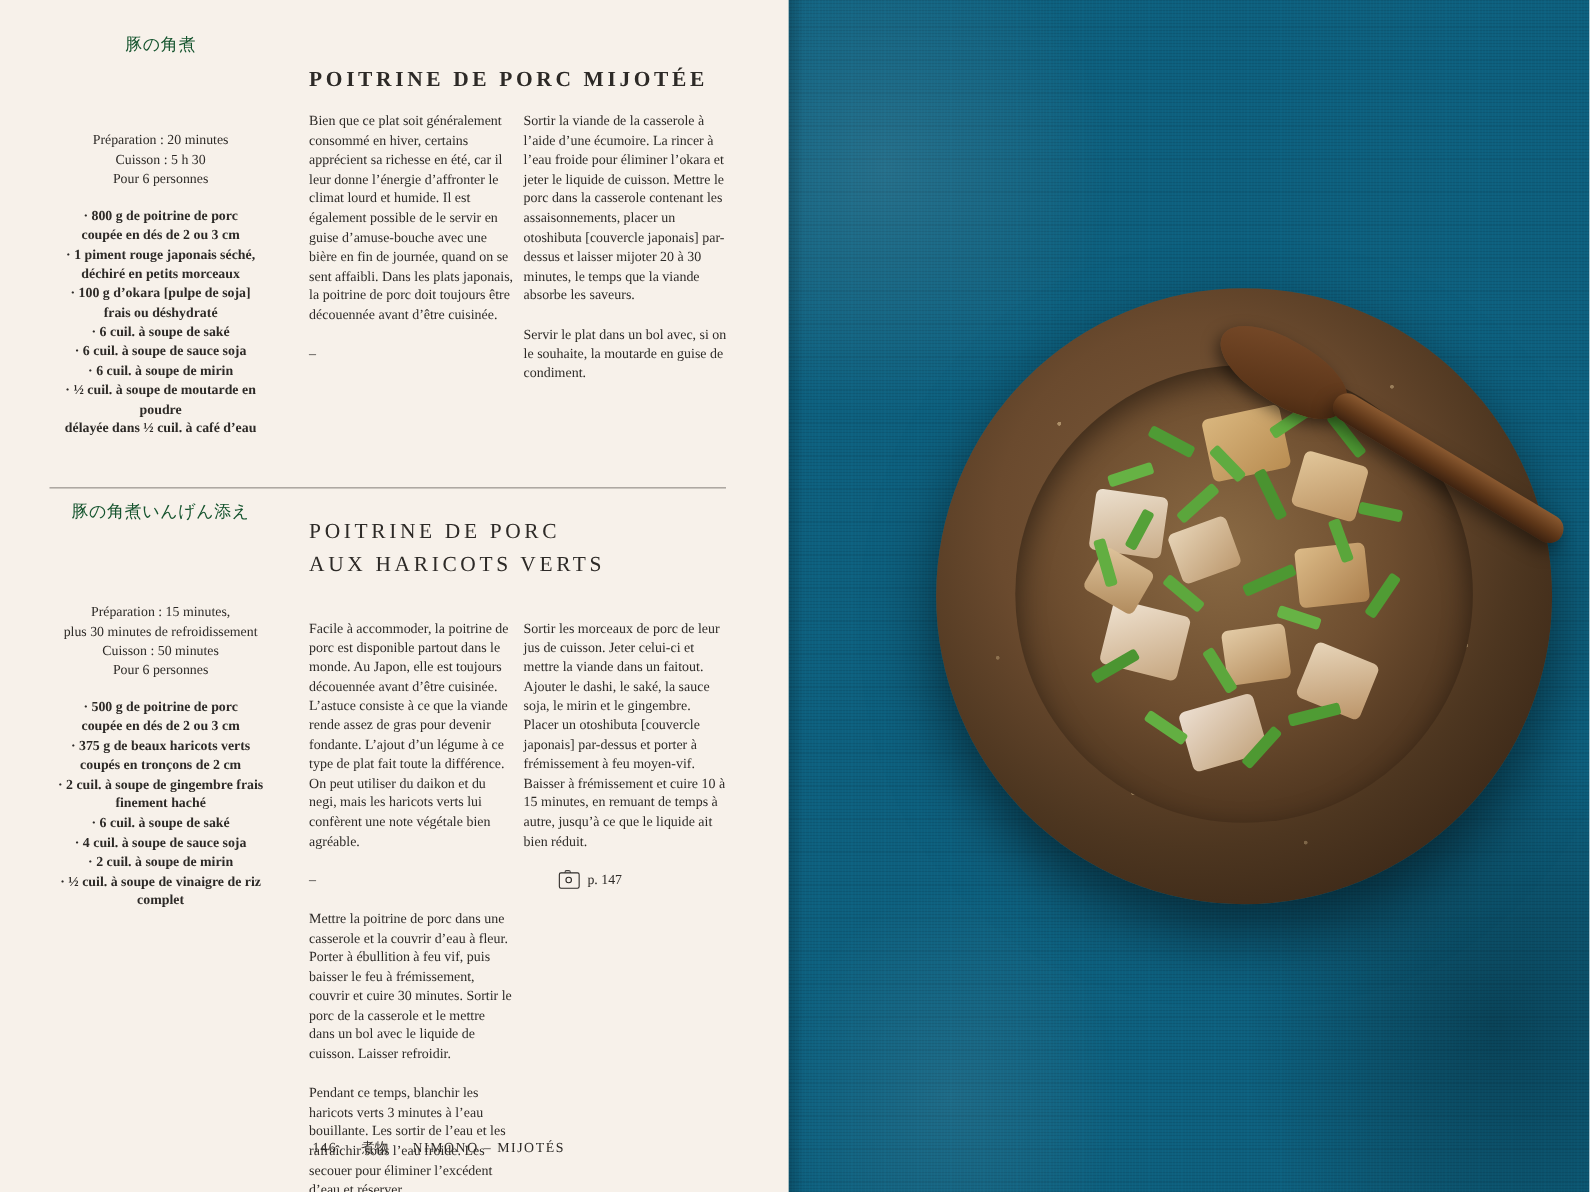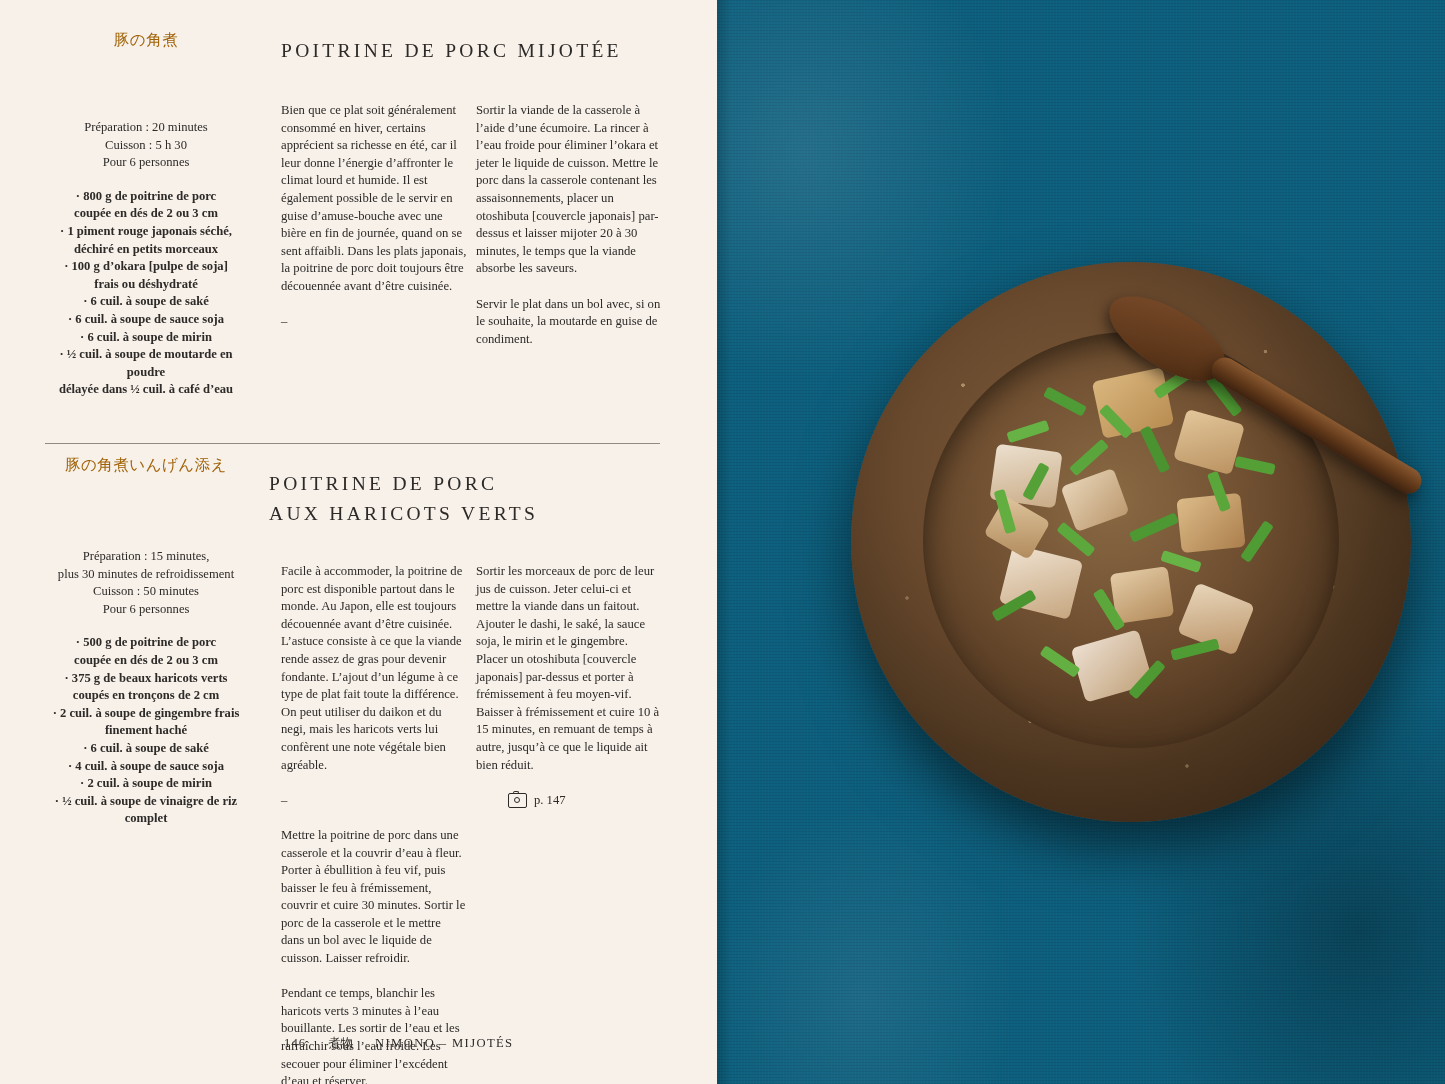--- a/index.html
+++ b/index.html
@@ -48,21 +48,21 @@
   .col-left {
     position: absolute;
     left: 42px;
     width: 208px;
     text-align: center;
   }
   .jp-title {
     font-family: "DejaVu Sans", sans-serif;
     font-size: 15.5px;
     letter-spacing: .5px;
-    color: #a16207;
+    color: #14532d;
     text-align: center;
   }
   .meta {
     font-size: 12.6px;
     line-height: 17.6px;
     color: #2d2a27;
   }
   .ingredients {
     font-size: 12.6px;
     line-height: 17.6px;
@@ -289,21 +289,21 @@
           <div>· 100 g d’okara [pulpe de soja]</div>
           <div>frais ou déshydraté</div>
           <div>· 6 cuil. à soupe de saké</div>
           <div>· 6 cuil. à soupe de sauce soja</div>
           <div>· 6 cuil. à soupe de mirin</div>
           <div>· ½ cuil. à soupe de moutarde en poudre</div>
           <div>délayée dans ½ cuil. à café d’eau</div>
         </div>
       </div>
 
-      <div class="fr-title" style="left:281px; top:6px;">POITRINE DE PORC MIJOTÉE</div>
+      <div class="fr-title" style="left:281px; top:28px;font-weight:bold;">POITRINE DE PORC MIJOTÉE</div>
 
       <div class="body-col" style="left:281px; top:72px;">
         <p>Bien que ce plat soit généralement consommé en hiver, certains apprécient sa richesse en été, car il leur donne l’énergie d’affronter le climat lourd et humide. Il est également possible de le servir en guise d’amuse-bouche avec une bière en fin de journée, quand on se sent affaibli. Dans les plats japonais, la poitrine de porc doit toujours être découennée avant d’être cuisinée.</p>
         <p>–</p>
       </div>
 
       <div class="body-col" style="left:476px; top:72px;">
         <p>Sortir la viande de la casserole à l’aide d’une écumoire. La rincer à l’eau froide pour éliminer l’okara et jeter le liquide de cuisson. Mettre le porc dans la casserole contenant les assaisonnements, placer un otoshibuta [couvercle japonais] par-dessus et laisser mijoter 20 à 30 minutes, le temps que la viande absorbe les saveurs.</p>
         <p>Servir le plat dans un bol avec, si on le souhaite, la moutarde en guise de condiment.</p>
       </div>
@@ -328,21 +328,21 @@
           <div>· 2 cuil. à soupe de gingembre frais</div>
           <div>finement haché</div>
           <div>· 6 cuil. à soupe de saké</div>
           <div>· 4 cuil. à soupe de sauce soja</div>
           <div>· 2 cuil. à soupe de mirin</div>
           <div>· ½ cuil. à soupe de vinaigre de riz</div>
           <div>complet</div>
         </div>
       </div>
 
-      <div class="fr-title" style="left:269px; top:14px;">
+      <div class="fr-title" style="left:281px; top:14px;">
         <div>POITRINE DE PORC</div>
         <div>AUX HARICOTS VERTS</div>
       </div>
 
       <div class="body-col" style="left:281px; top:108px;">
         <p>Facile à accommoder, la poitrine de porc est disponible partout dans le monde. Au Japon, elle est toujours découennée avant d’être cuisinée. L’astuce consiste à ce que la viande rende assez de gras pour devenir fondante. L’ajout d’un légume à ce type de plat fait toute la différence. On peut utiliser du daikon et du negi, mais les haricots verts lui confèrent une note végétale bien agréable.</p>
         <p>–</p>
         <p>Mettre la poitrine de porc dans une casserole et la couvrir d’eau à fleur. Porter à ébullition à feu vif, puis baisser le feu à frémissement, couvrir et cuire 30 minutes. Sortir le porc de la casserole et le mettre dans un bol avec le liquide de cuisson. Laisser refroidir.</p>
         <p>Pendant ce temps, blanchir les haricots verts 3 minutes à l’eau bouillante. Les sortir de l’eau et les rafraîchir sous l’eau froide. Les secouer pour éliminer l’excédent d’eau et réserver.</p>
       </div>

